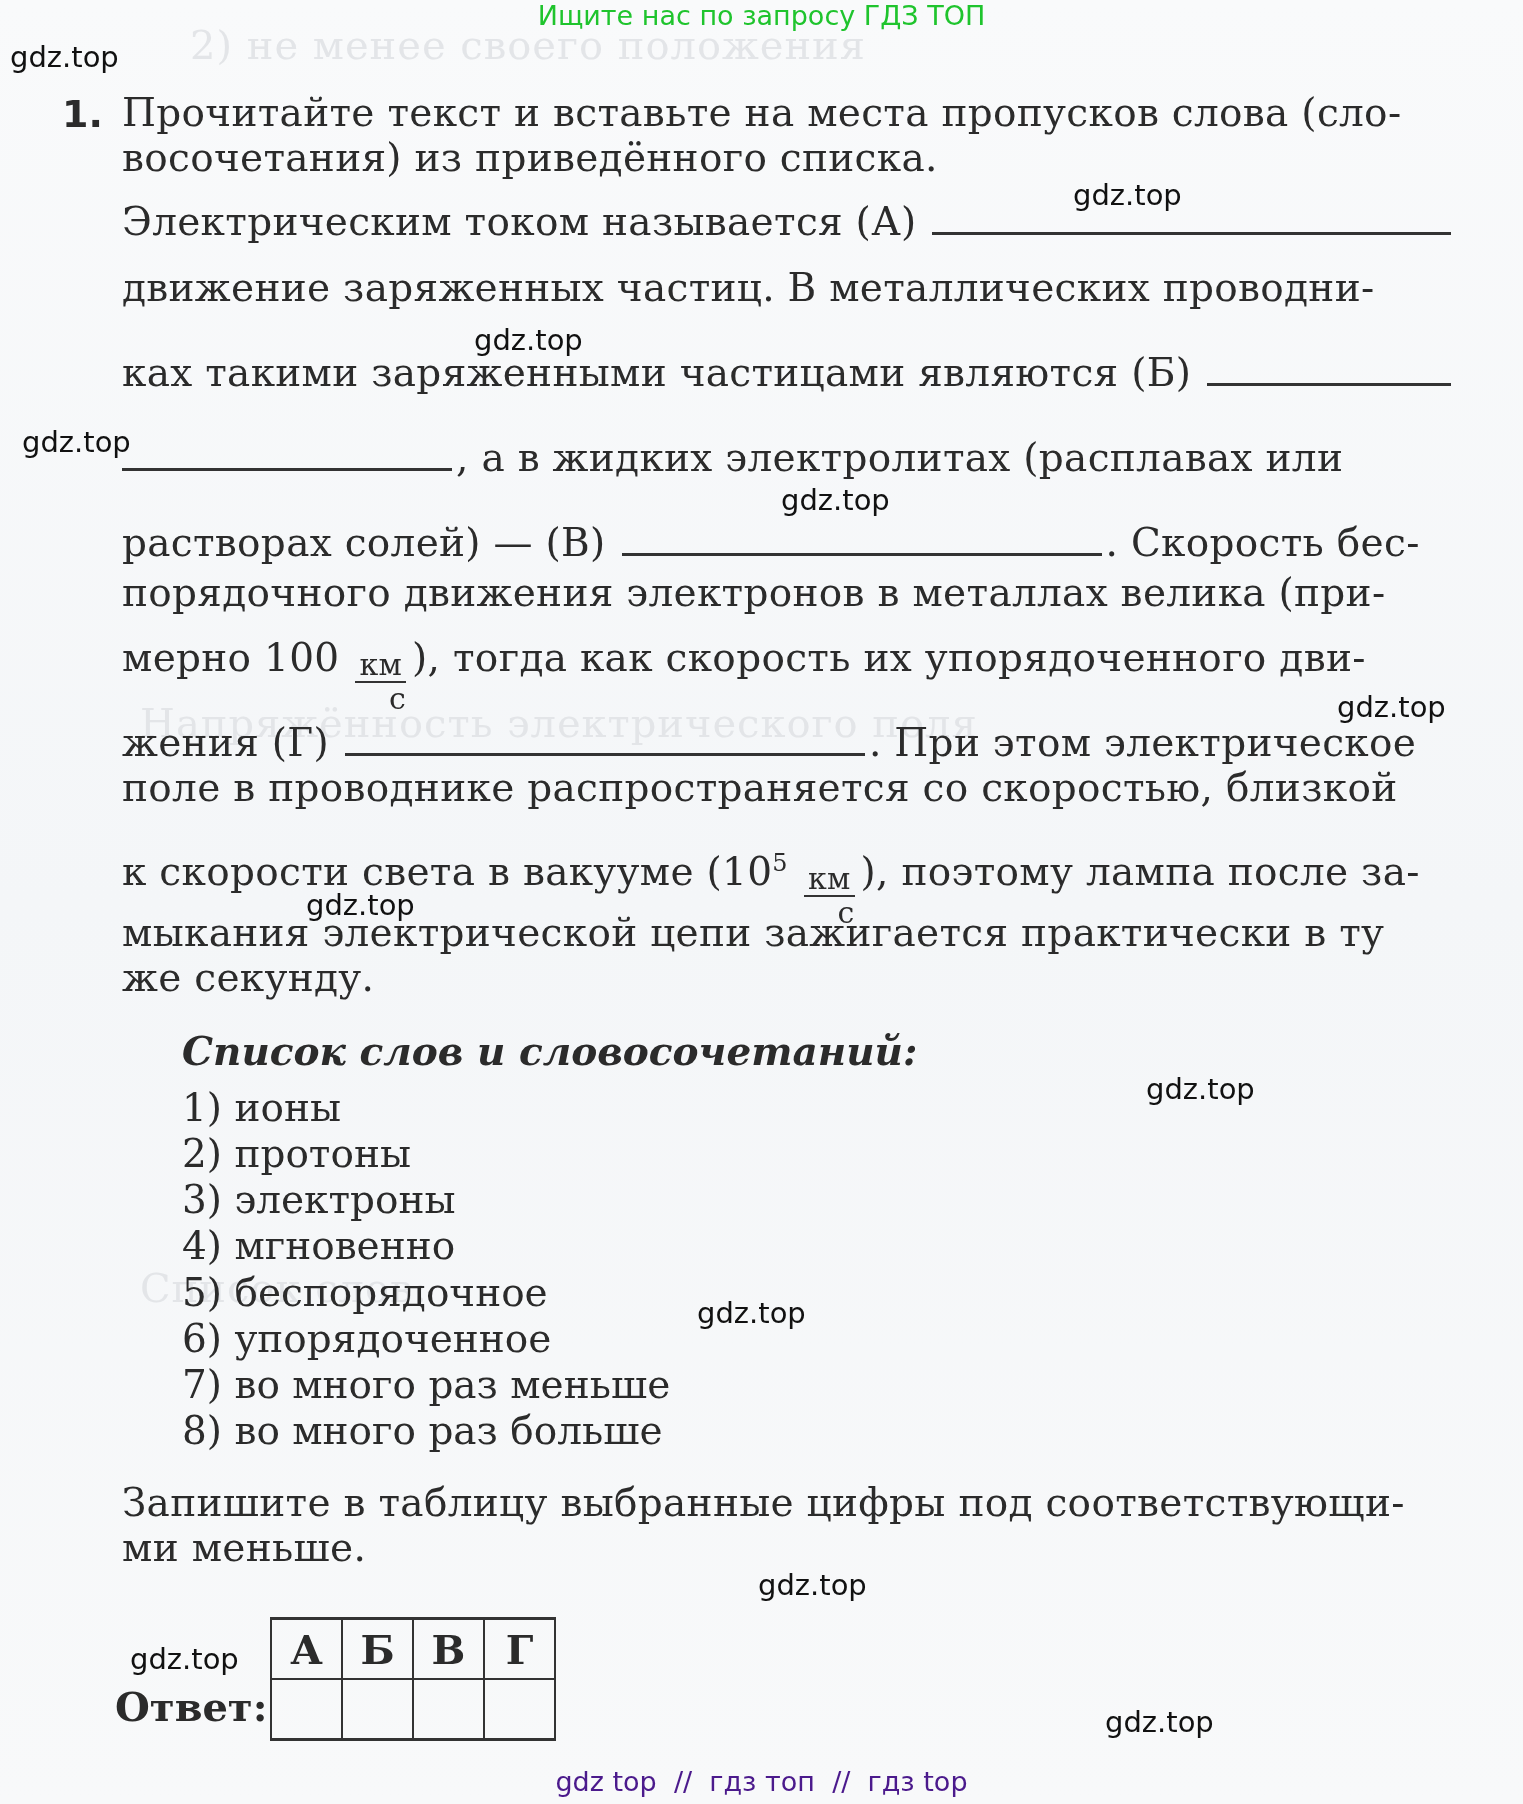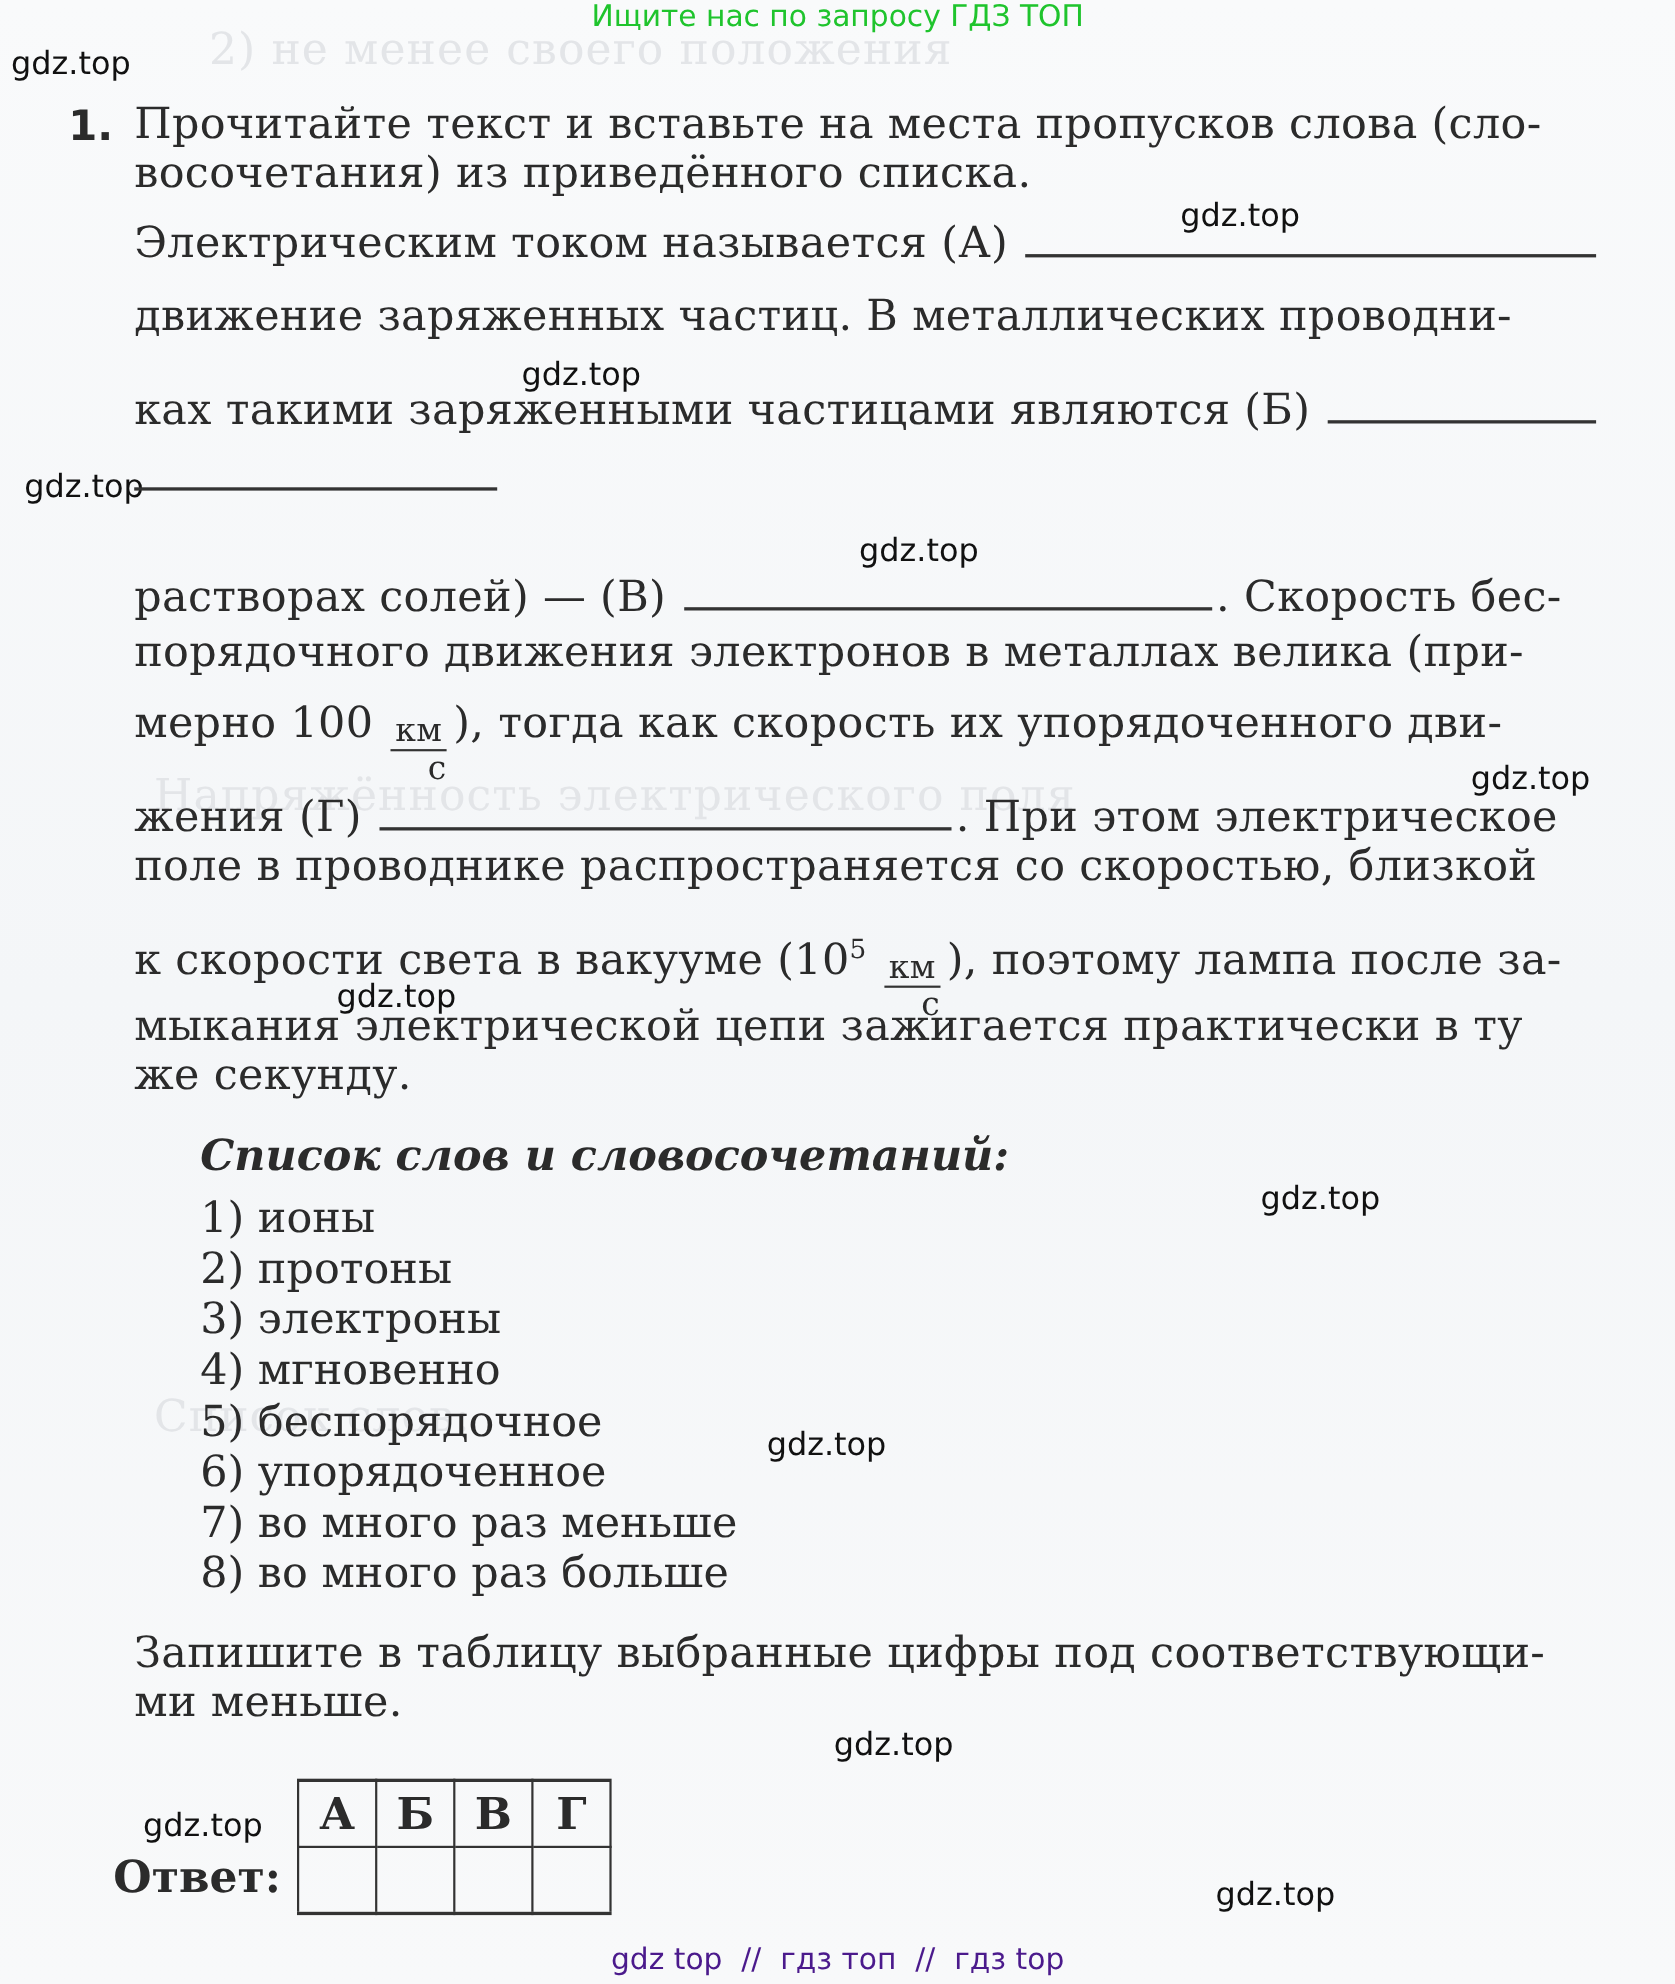--- a/index.html
+++ b/index.html
@@ -27,21 +27,21 @@
   .blank { display: inline-block; border-bottom: 3px solid #333; height: 8px; margin: 0 4px; }
   .frac { display: inline-flex; flex-direction: column; align-items: flex-end; font-size: 30px; line-height: 32px; vertical-align: middle; margin: 0 4px; position: relative; top: 4px; }
   .frac .n { border-bottom: 2.5px solid #333; padding: 0 4px; }
   .frac .d { }
   sup { font-size: 24px; }
   .heading-it { position: absolute; left: 182px; font-style: italic; font-weight: bold; font-size: 39px; }
   .list-item { position: absolute; left: 182px; font-size: 39px; line-height: 46px; }
   .wm { position: absolute; font-family: "DejaVu Sans", sans-serif; font-size: 29px; color: #111; }
   .top-wm { position: absolute; top: 0; left: 0; width: 1523px; text-align: center; font-family: "DejaVu Sans", sans-serif; font-size: 27px; line-height: 32px; }
   .bottom-wm { position: absolute; top: 1766px; left: 0; width: 1523px; text-align: center; font-family: "DejaVu Sans", sans-serif; font-size: 27px; }
-  .answer-label { position: absolute; left: 103px; top: 1683px; font-weight: bold; font-size: 40px; }
+  .answer-label { position: absolute; left: 115px; top: 1683px; font-weight: bold; font-size: 40px; }
   table.answer {
     position: absolute; left: 270px; top: 1617px; border-collapse: collapse;
     border-top: 3px solid #333; border-bottom: 3px solid #333;
   }
   table.answer td {
     width: 69px; height: 58px; border: 2px solid #333; text-align: center;
     font-size: 40px; font-weight: bold; padding: 0;
   }
 </style>
 </head>
@@ -83,20 +83,21 @@
 </div>
 <div class="line" style="top:265px;">
   <span>движение заряженных частиц. В металлических проводни-</span>
 </div>
 <div class="line nojust" style="top:350px;">
   <span>ках такими заряженными частицами являются (Б)</span>
   <span class="blank" style="flex:1;"></span>
 </div>
 <div class="line nojust" style="top:435px;">
   <span class="blank" style="width:330px; margin-left:0;"></span>
+  <span style="margin-left:-12px;">, а в жидких электролитах (расплавах или</span>
 </div>
 <div class="line nojust" style="top:520px;">
   <span>растворах солей) — (В)</span>
   <span class="blank" style="width:480px;"></span>
   <span style="margin-left:-12px;">. Скорость бес-</span>
 </div>
 <div class="line" style="top:570px;">
   <span>порядочного движения электронов в металлах велика (при-</span>
 </div>
 <div class="line nojust" style="top:635px;">

